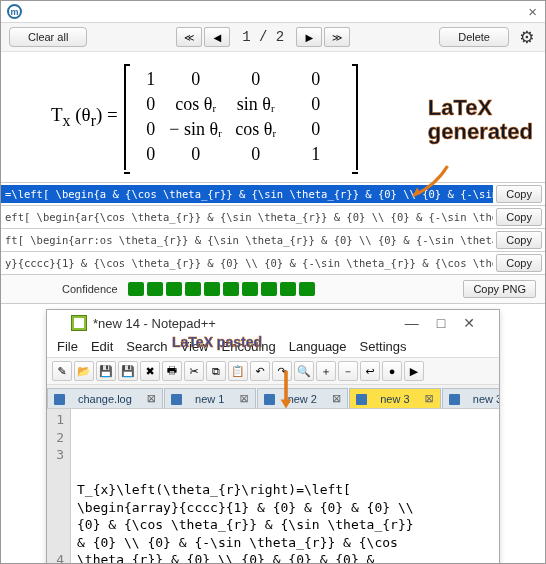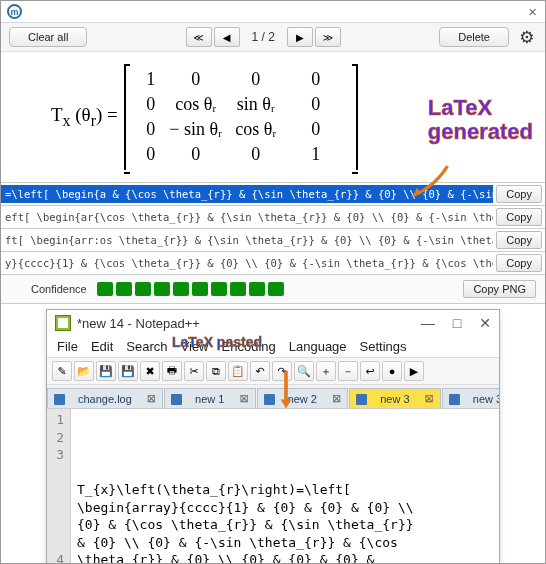--- a/index.html
+++ b/index.html
@@ -59,21 +59,21 @@
   }
   .navgrp { display:flex; gap:2px; margin:0 auto; align-items:center;}
   .navbtn {
     background: linear-gradient(#fefefe,#e8e8e8);
     border:1px solid #bcbcbc;
     border-radius:2px;
     width:26px;height:20px;
     display:flex;align-items:center;justify-content:center;
     font-size:10px;
   }
-  .pagelbl { padding:0 10px; font-size:12px; color:#333;}
+  .pagelbl { padding:0 10px; font-size:14px; color:#333;font-family:Liberation Mono, monospace;}
   .gearicon {
     width:20px;height:20px;margin-left:8px;
     display:flex;align-items:center;justify-content:center;
     font-size:17px;color:#333;
   }
   .mp-equation {
     padding: 12px 10px;
     display:flex;align-items:center;justify-content:flex-start;
     font-family: "Cambria Math", "Times New Roman", serif;
     font-size: 19px;
@@ -96,21 +96,21 @@
   }
   .matrix::before{left:-2px;border-right:none;}
   .matrix::after{right:-2px;border-left:none;}
   .mrow{display:flex;}
   .mcell{width:60px;text-align:center;padding:2px 0; font-size:18px;}
   .mcell:first-child{width:30px;}
   .annot1 {
     position:absolute; right:12px; top:44px;
     font-family: Arial, sans-serif;
     font-size:22px; font-weight:800;
-    color:#6d28d9;
+    color:#0f172a;
     -webkit-text-stroke: 0.6px #c06010;
     line-height:1.1;
   }
   .arrow1 {
     position:absolute; right:90px; top:110px;
     width:55px;height:40px;
   }
   .mp-rows { }
   .mp-row {
     display:flex; align-items:center;
@@ -132,32 +132,32 @@
   }
   .mp-footer{
     display:flex;align-items:center;
     border-top:1px solid #ccc;
     padding:3px 6px;
     font-size:11px;
     background:#fafafa;
   }
   .confbar{display:flex;gap:3px;margin:0 auto 0 10px;}
   .confcell{width:16px;height:14px;background:#0a8f0a;border-radius:2px;}
-  .conflbl{margin-left:24px;color:#333;}
+  .conflbl{margin-left:55px;color:#333;}
   
   .npp {
     margin: 5px 45px 0 45px;
     border:1px solid #aaa;
     background:#fff;
     box-shadow:0 2px 6px rgba(0,0,0,0.15);
     position:relative;
   }
   .npp-title{
     display:flex;align-items:center;
-    padding:5px 8px;
+    padding:5px 24px;
     font-size:13px;color:#333;
   }
   .npp-logo{
     width:16px;height:16px;margin-right:6px;
     background:#8ac030;border:1px solid #57801b;
     position:relative;
   }
   .npp-logo::before{content:"";position:absolute;left:2px;top:2px;right:2px;bottom:2px;background:#fff;}
   .npp-winbtns{margin-left:auto;display:flex;gap:18px;color:#555;font-size:14px;}
   .npp-menu{

